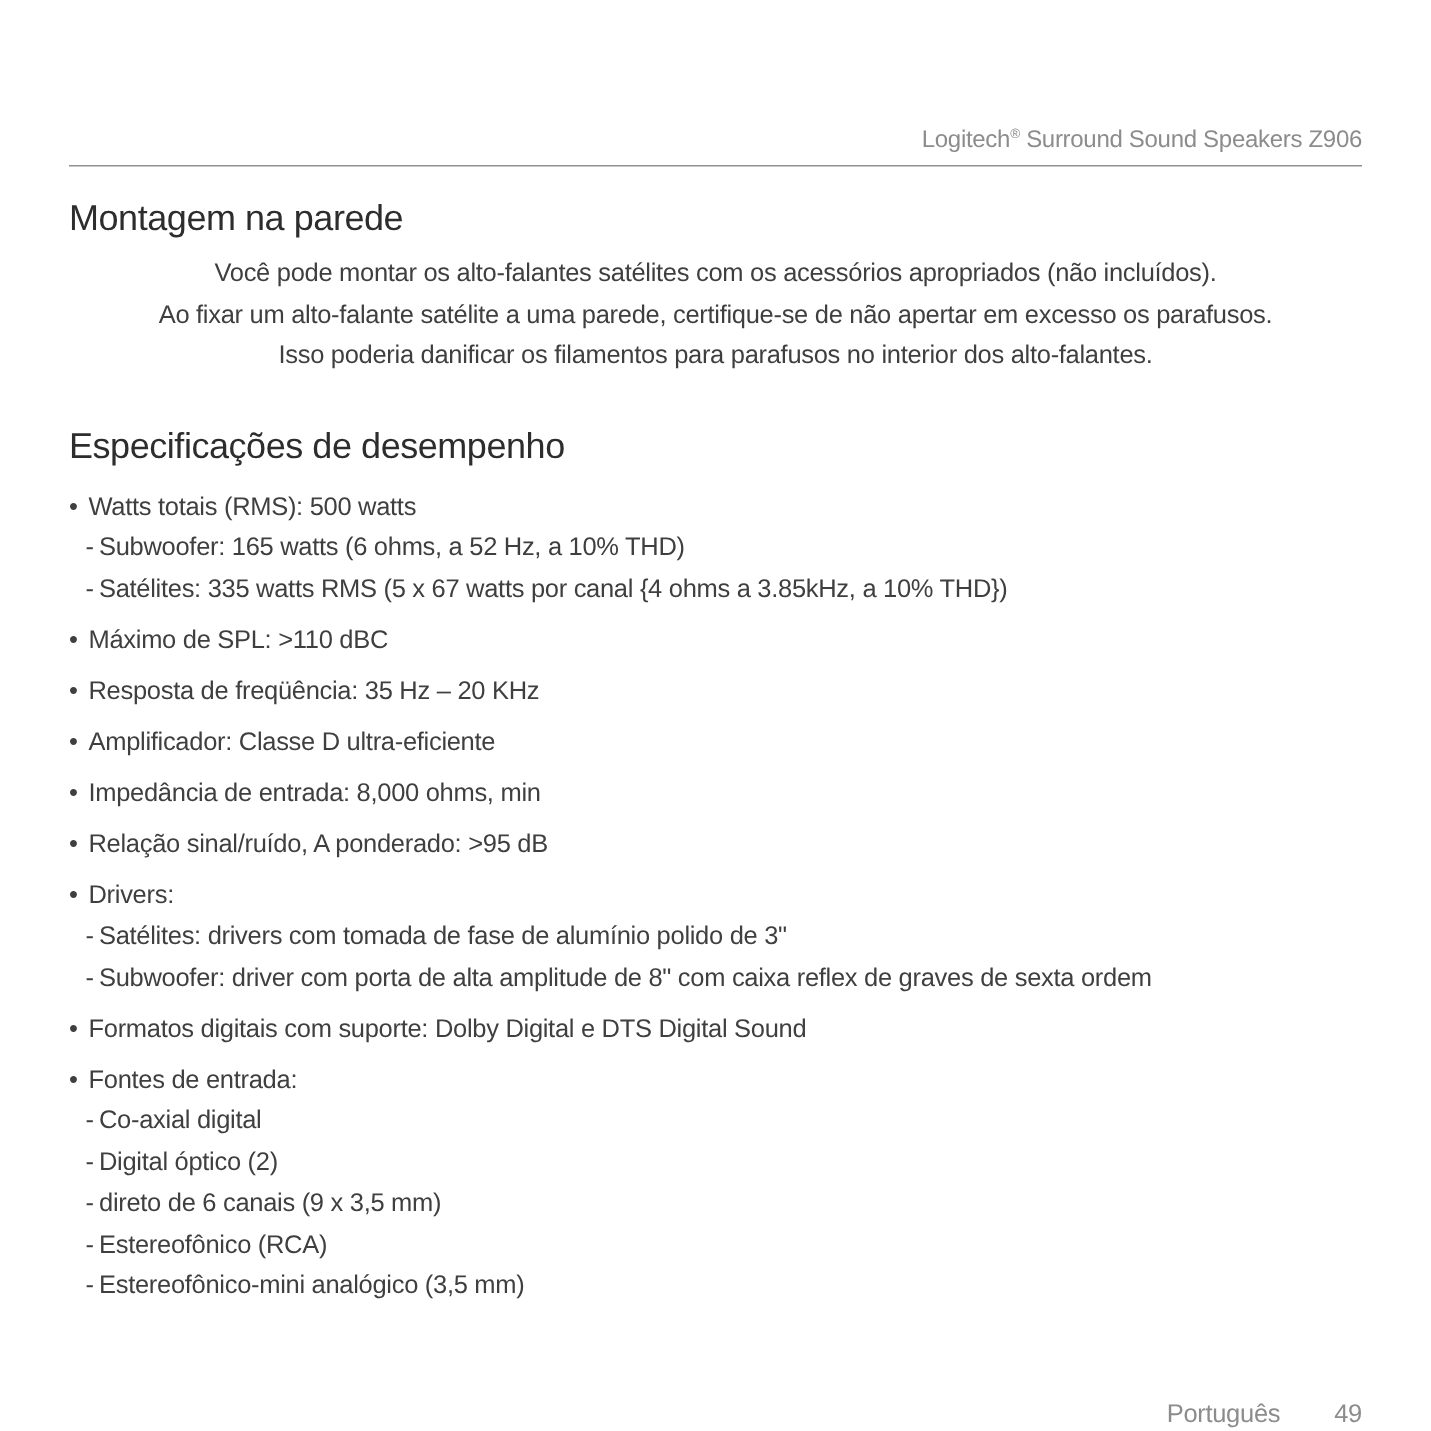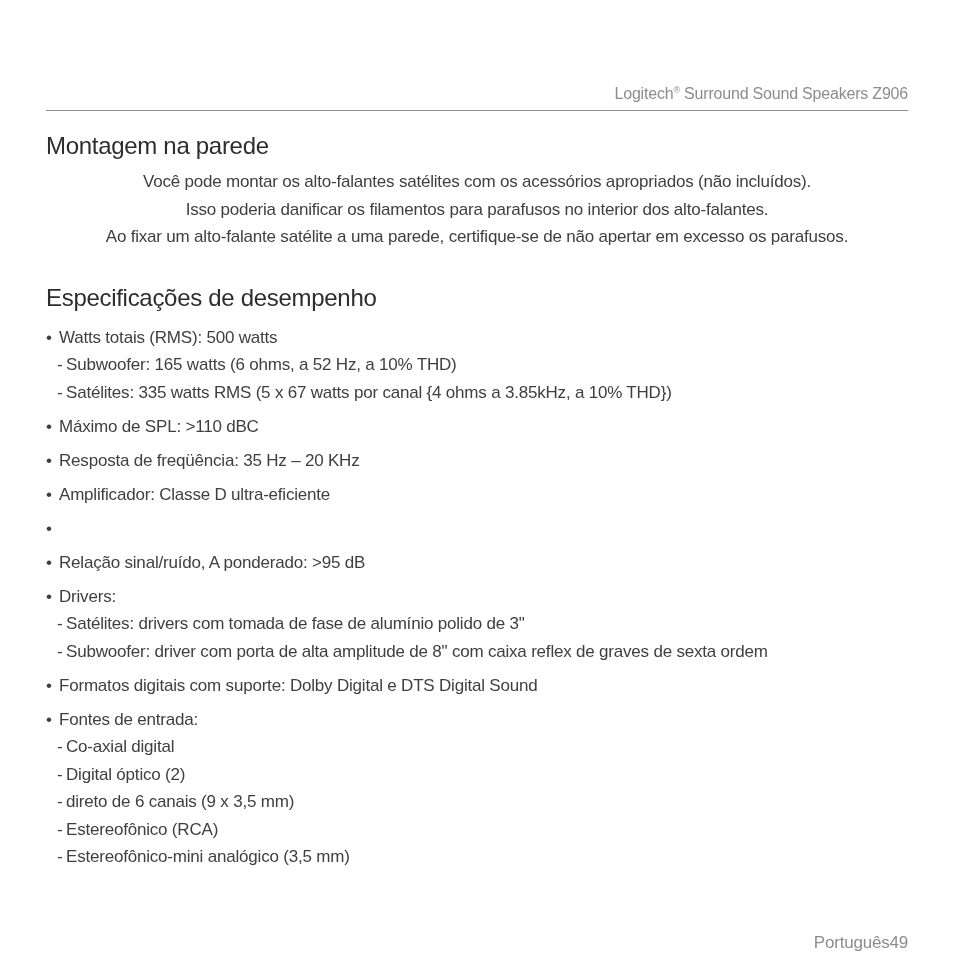--- a/index.html
+++ b/index.html
@@ -82,41 +82,42 @@
     display: inline-block;
     width: 9px;
     flex: 0 0 9px;
   }
   .footer {
     position: absolute;
     top: 893px;
     right: 46px;
     display: flex;
     align-items: baseline;
+    gap: 36px;
     font-size: 17px;
     color: var(--muted, #8c8c8c);
   }
 </style>
 </head>
 <body>
 
 <div class="page">
 
   <div class="header">
     <span>Logitech</span><sup>®</sup><span> Surround Sound Speakers Z906</span>
   </div>
 
   <div class="content">
 
     <h1>Montagem na parede</h1>
 
     <div class="paragraph">
         <div class="para-line">Você pode montar os alto-falantes satélites com os acessórios apropriados (não incluídos).</div>
+        <div class="para-line">Ao fixar um alto-falante satélite a uma parede, certifique-se de não apertar em excesso os parafusos.</div>
         <div class="para-line">Isso poderia danificar os filamentos para parafusos no interior dos alto-falantes.</div>
-        <div class="para-line">Ao fixar um alto-falante satélite a uma parede, certifique-se de não apertar em excesso os parafusos.</div>
       </div>
 
     <h1 class="specs-title">Especificações de desempenho</h1>
 
     <div class="spec-list">
         <div class="spec-item bullet">
           <span class="marker">•</span>
           <span class="txt">Watts totais (RMS): 500 watts</span>
         </div>
         <div class="spec-item sub">
@@ -134,20 +135,21 @@
         <div class="spec-item bullet">
           <span class="marker">•</span>
           <span class="txt">Resposta de freqüência: 35 Hz – 20 KHz</span>
         </div>
         <div class="spec-item bullet">
           <span class="marker">•</span>
           <span class="txt">Amplificador: Classe D ultra-eficiente</span>
         </div>
         <div class="spec-item bullet">
           <span class="marker">•</span>
+          <span class="txt">Impedância de entrada: 8,000 ohms, min</span>
         </div>
         <div class="spec-item bullet">
           <span class="marker">•</span>
           <span class="txt">Relação sinal/ruído, A ponderado: &gt;95 dB</span>
         </div>
         <div class="spec-item bullet">
           <span class="marker">•</span>
           <span class="txt">Drivers:</span>
         </div>
         <div class="spec-item sub">

